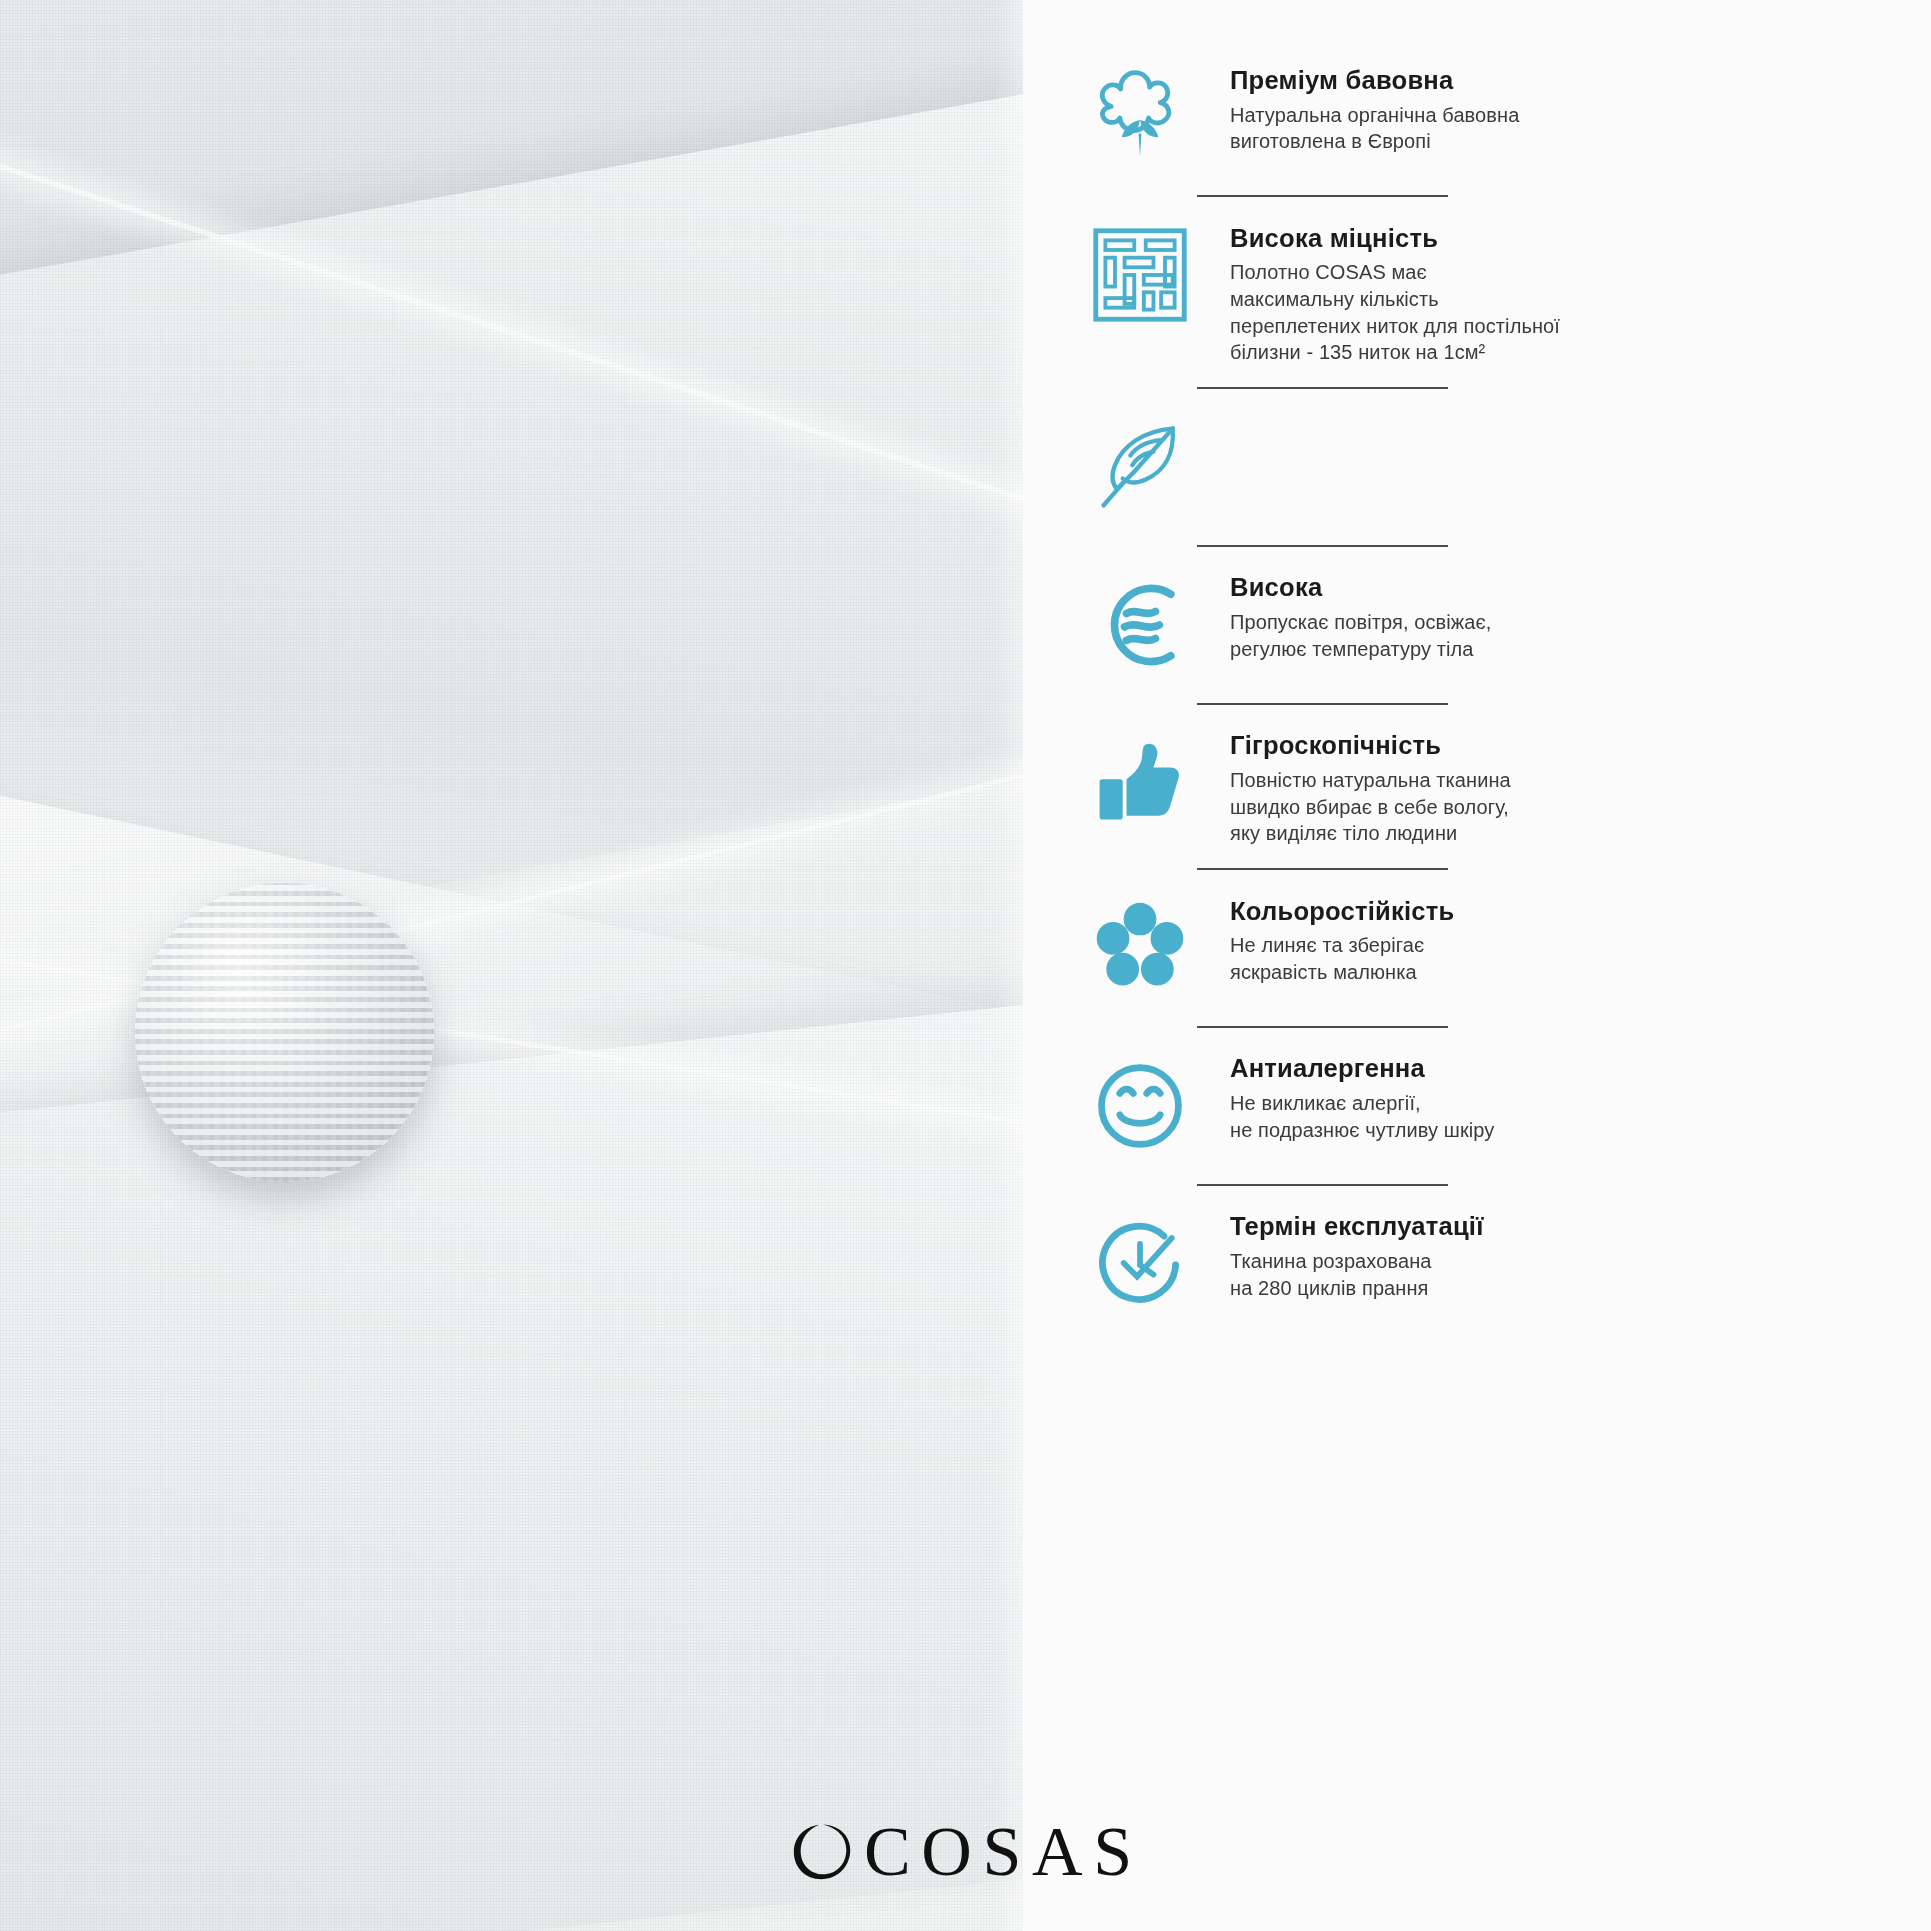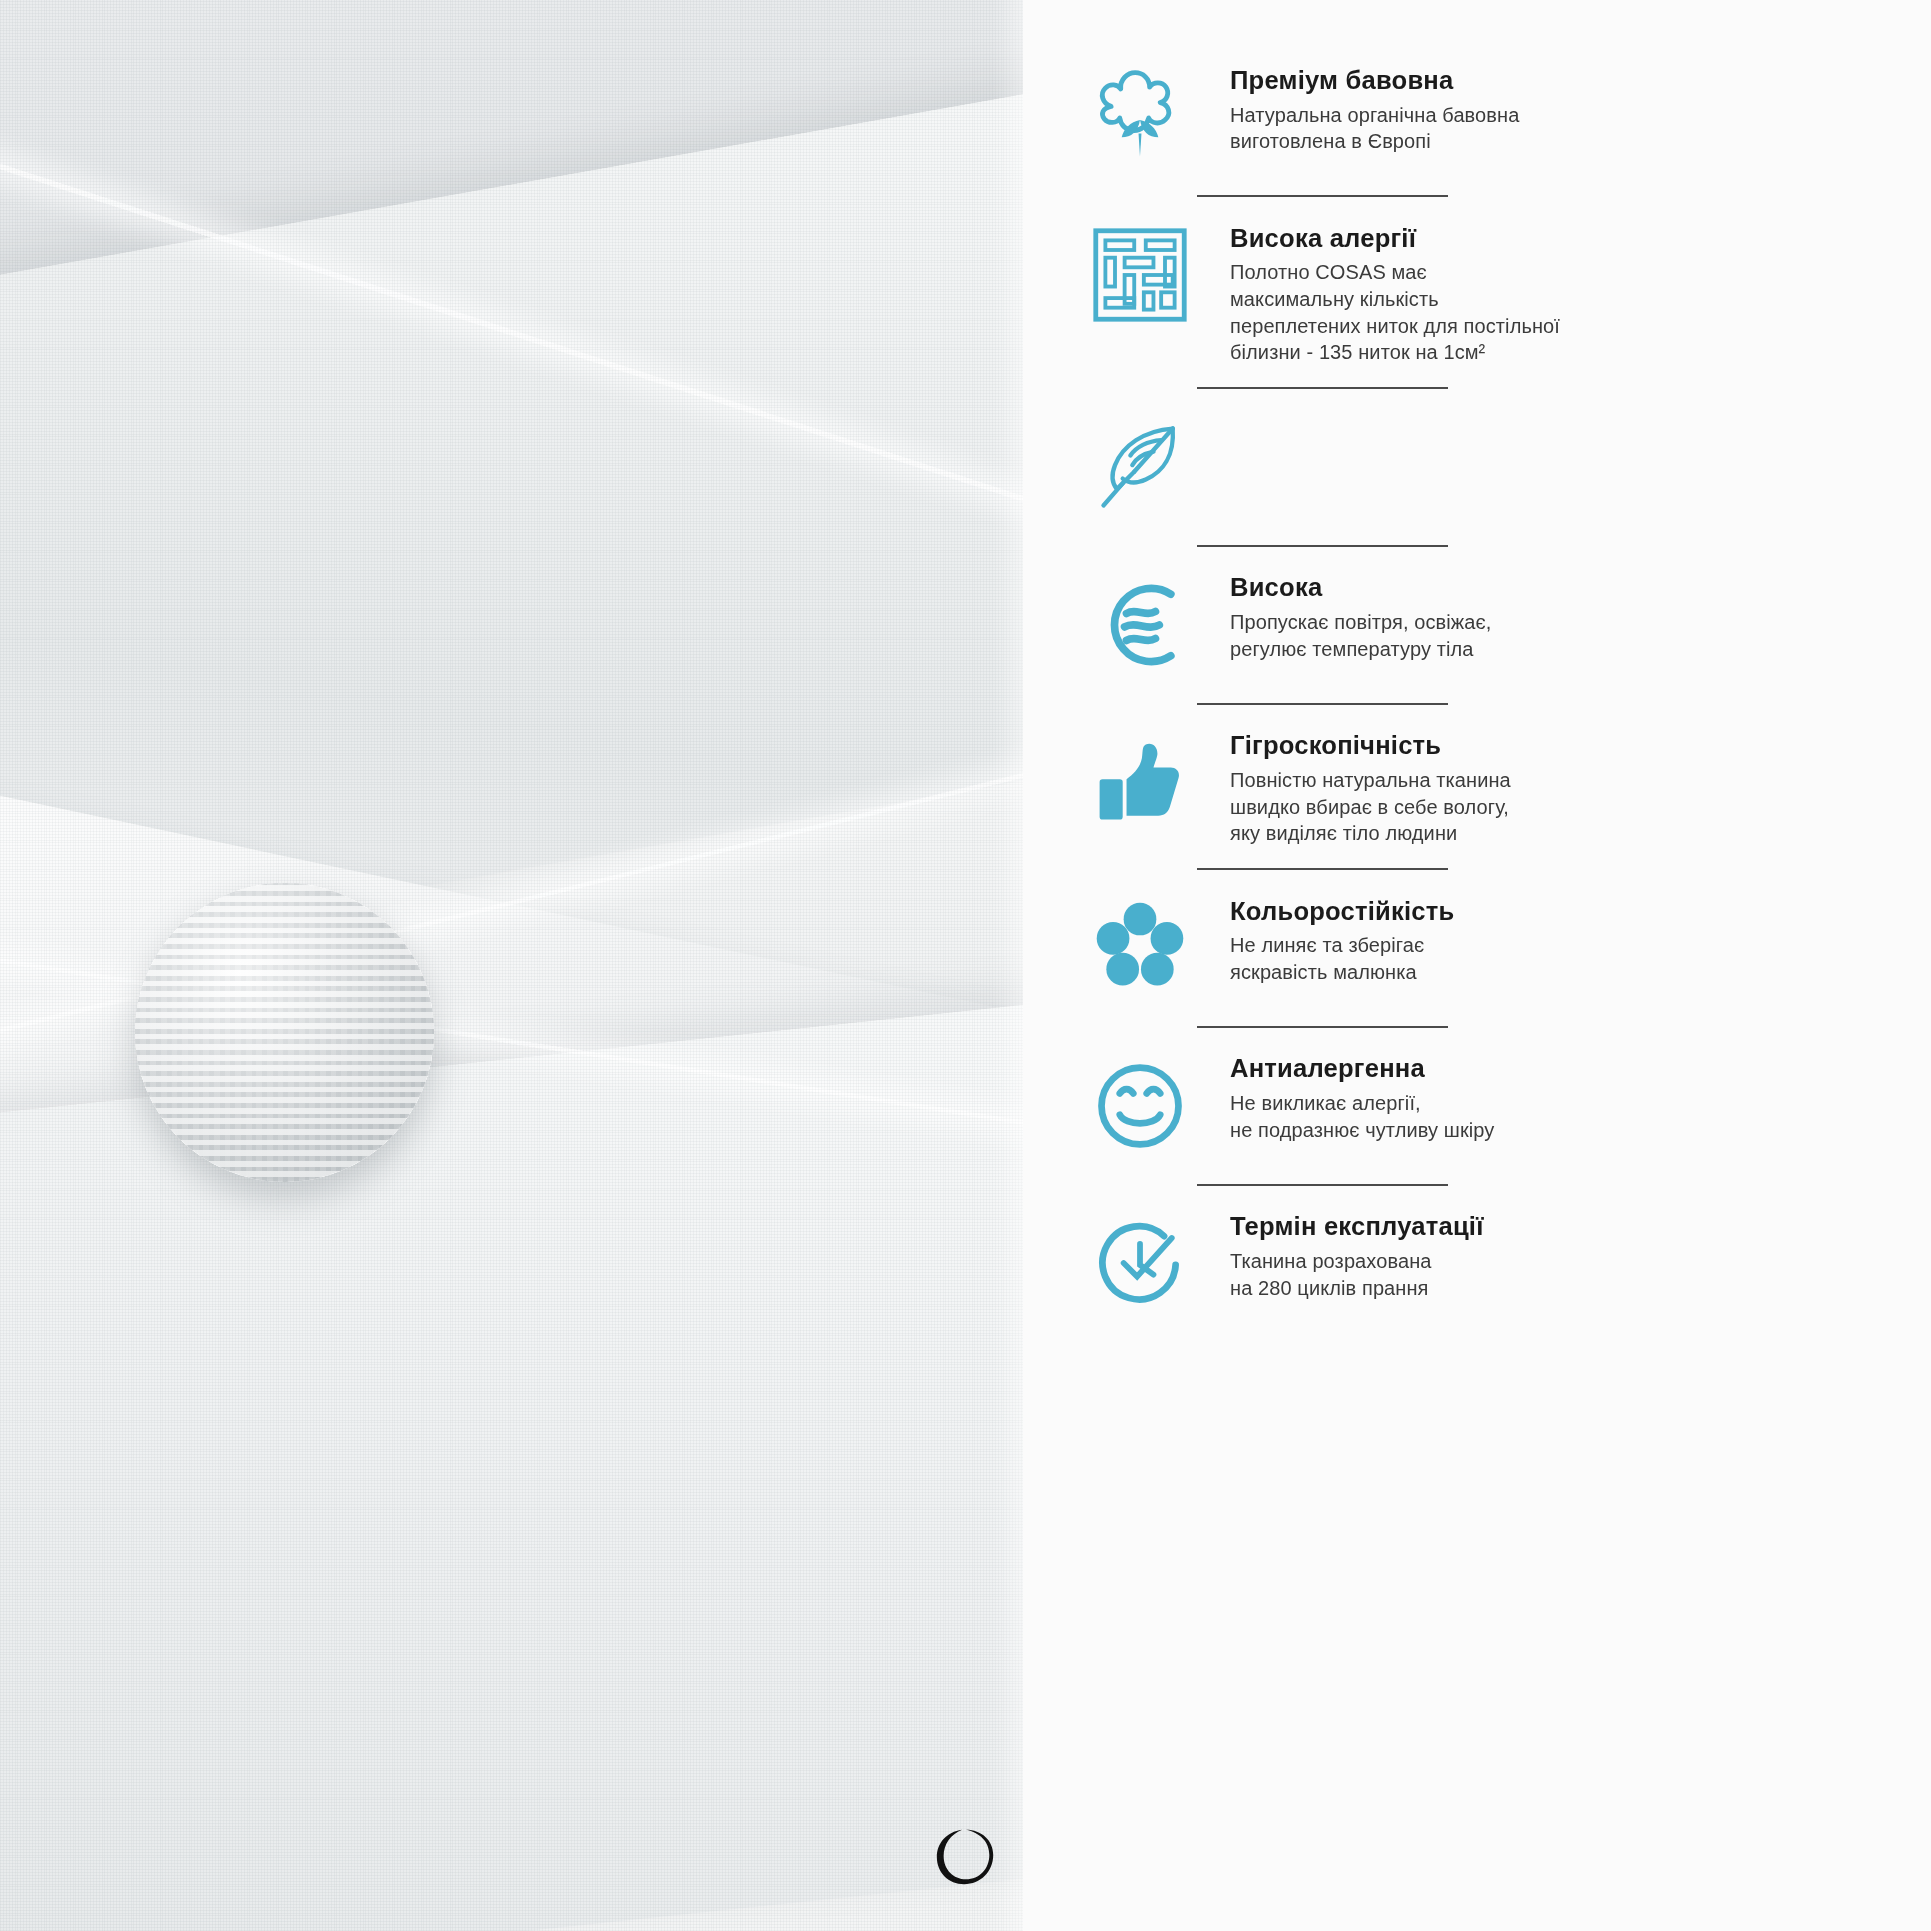--- a/index.html
+++ b/index.html
@@ -197,21 +197,21 @@
             <rect x="78" y="34" width="10" height="30"></rect>
             <rect x="36" y="52" width="10" height="30"></rect>
             <rect x="56" y="52" width="30" height="10"></rect>
             <rect x="56" y="70" width="10" height="18"></rect>
             <rect x="16" y="76" width="30" height="10"></rect>
             <rect x="74" y="70" width="14" height="16"></rect>
           </g>
         </svg>
       </div>
       <div class="feature-text">
-        <div class="feature-title">Висока алергії</div>
+        <div class="feature-title">Висока міцність</div>
         <div class="feature-desc">Полотно COSAS має
 максимальну кількість
 переплетених ниток для постільної
 білизни - 135 ниток на 1см²</div>
       </div>
     </div>
     <div class="divider"></div>
 
     <div class="feature">
       <div class="feature-icon">
@@ -323,17 +323,18 @@
       </div>
     </div>
 
   </div>
 
   <div id="logo">
     <div id="logo-inner">
       <svg id="logo-mark" width="70" height="70" viewBox="0 0 72 72">
         <path d="M36 8c16 0 28 11 28 26c0 17 -13 30 -30 30C18 64 6 52 6 36C6 22 16 10 32 8c-12 5 -19 15 -19 27c0 14 10 24 23 24c14 0 24 -11 24 -25C60 20 50 11 36 8z" fill="#111111"></path>
       </svg>
+      <span id="logo-word">COSAS</span>
     </div>
   </div>
 
 </div>
 
 
 </body></html>

